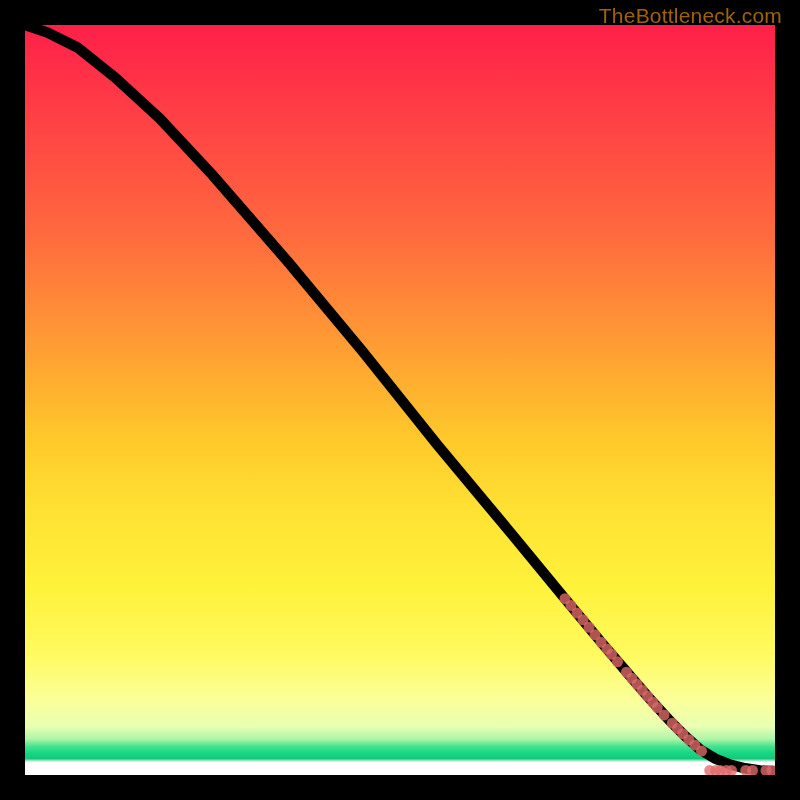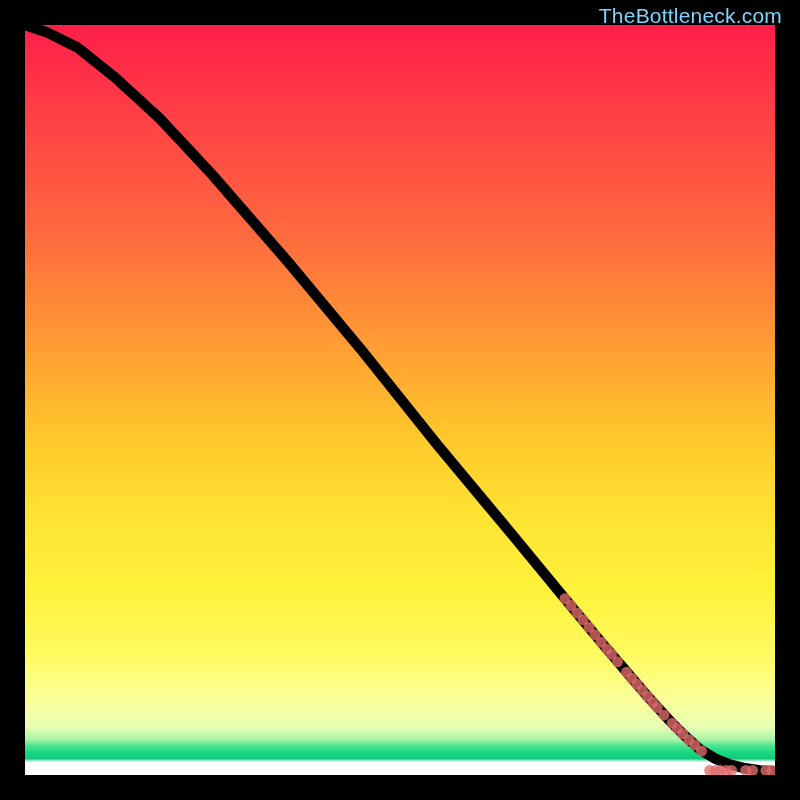--- a/index.html
+++ b/index.html
@@ -8,21 +8,21 @@
     height: 800px;
     background: #000;
     position: relative;
     font-family: Arial, Helvetica, sans-serif;
     overflow: hidden;
   }
   .watermark {
     position: absolute;
     top: 4px;
     right: 18px;
-    color: #7dd3fc;
+    color: #a16207;
     font-size: 21px;
     letter-spacing: 0.2px;
     z-index: 5;
   }
   .plot-area {
     position: absolute;
     left: 25px;
     top: 25px;
     width: 750px;
     height: 750px;

